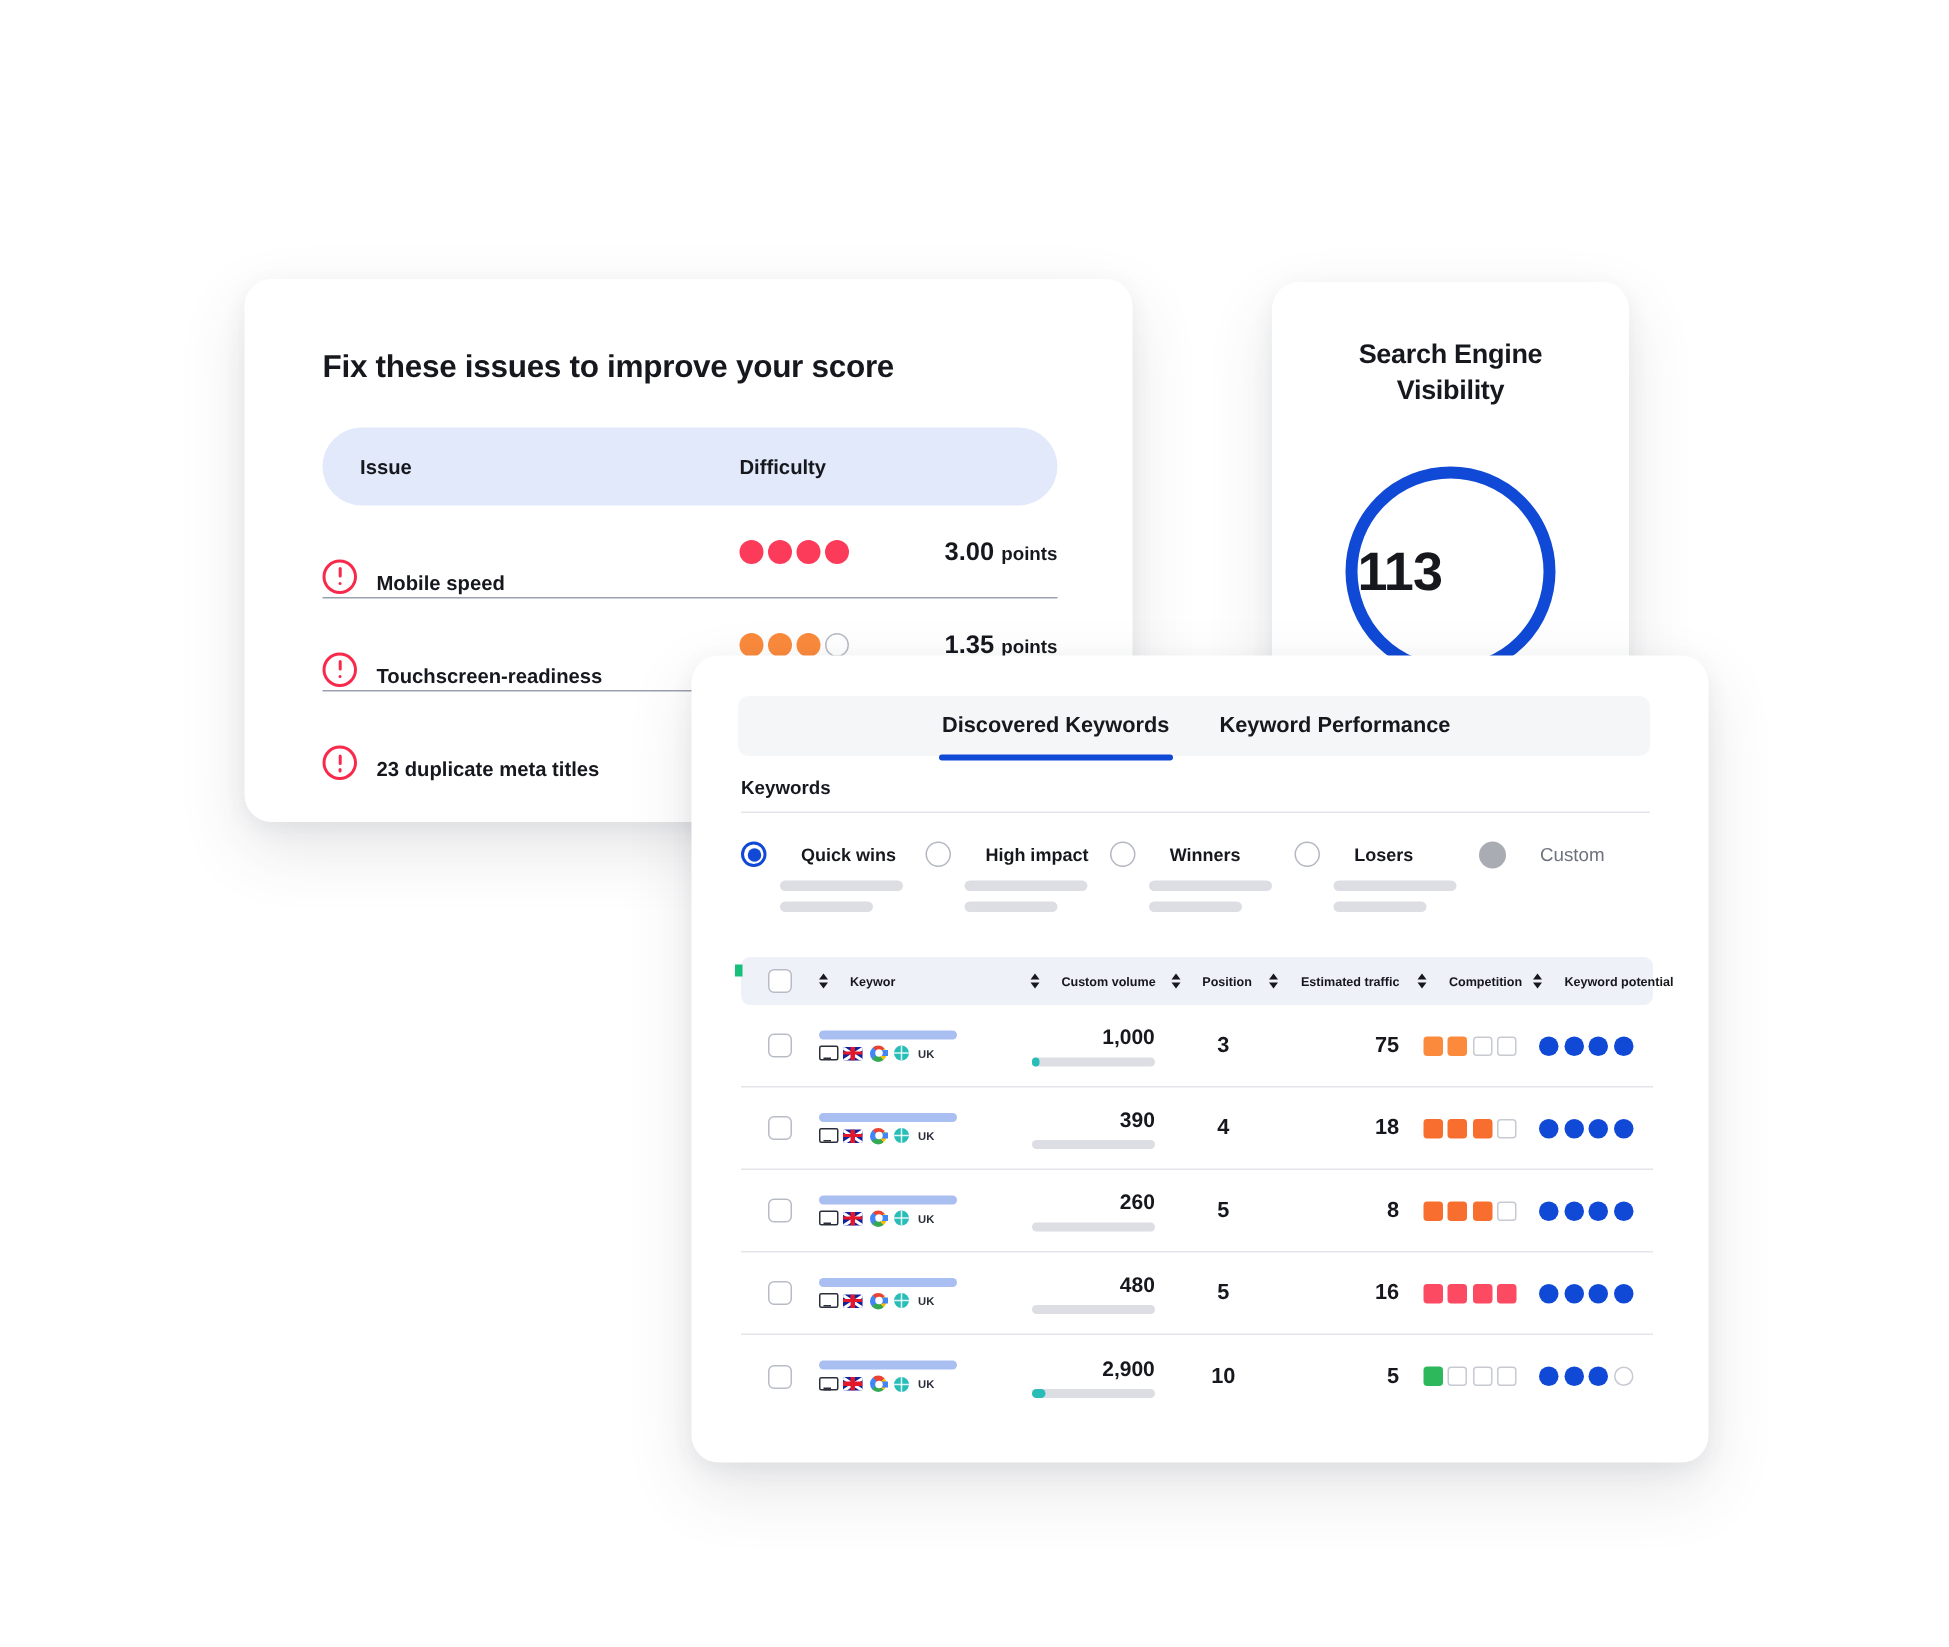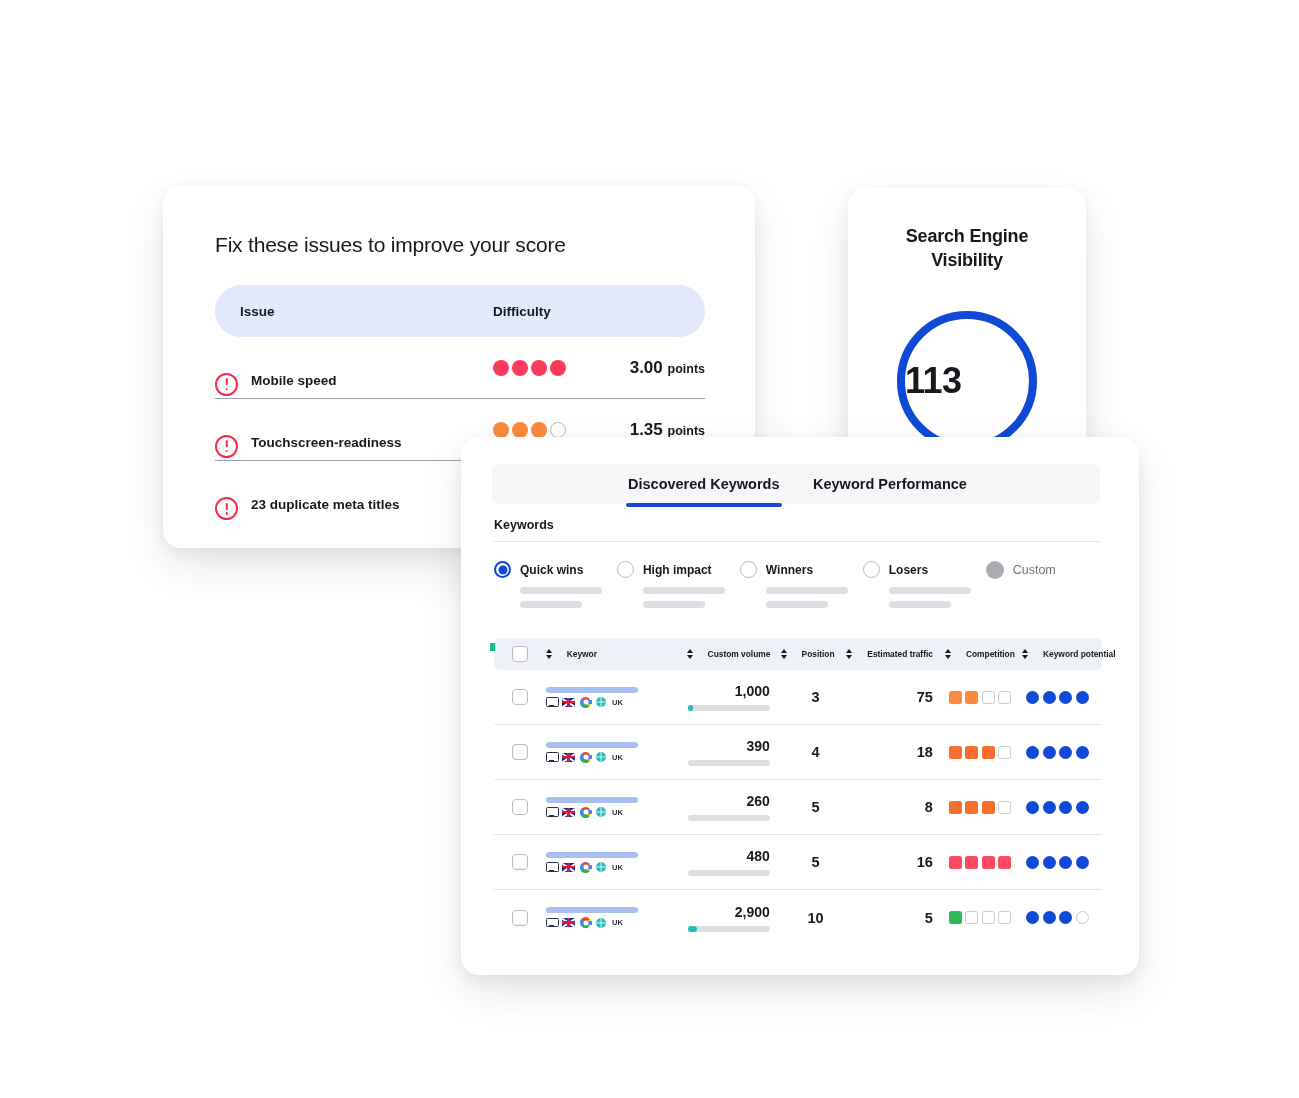--- a/index.html
+++ b/index.html
@@ -16,35 +16,35 @@
     position: absolute;
     background: #ffffff;
     border-radius: 18px;
     box-shadow: 0 18px 44px rgba(60,64,80,.13), 0 4px 14px rgba(60,64,80,.07);
   }
 
   
   #issues-card { left: 163px; top: 186px; width: 592px; height: 362px; z-index: 1; }
   .issues-title {
     position: absolute; left: 52px; top: 47px;
-    font-size: 21px; font-weight: 400; color: #16181d; letter-spacing: -0.2px;
+    font-size: 21px; font-weight: 700; color: #16181d; letter-spacing: -0.2px;
   }
   .issues-table { position: absolute; left: 52px; top: 99px; width: 490px; }
   .issues-head {
     display: flex; align-items: center;
     height: 52px; background: #e2e9fb; border-radius: 26px;
   }
   .issues-head .h-issue { width: 278px; padding-left: 25px; font-size: 13.5px; font-weight: 700; color: #16181d; }
   .issues-head .h-diff { font-size: 13.5px; font-weight: 700; color: #16181d; }
   .issue-row {
     display: flex; align-items: center; height: 62px;
     border-bottom: 1px solid #9aa0ad;
   }
   .issue-row:last-child { border-bottom: none; }
-  .issue-left { width: 278px; display: flex; align-items: flex-start; gap: 13px; margin-top: 33px; }
+  .issue-left { width: 278px; display: flex; align-items: flex-end; gap: 13px; margin-top: 33px; }
   .alert-ico {
     width: 23px; height: 23px; border-radius: 50%;
     border: 2.6px solid #f8294a; flex: 0 0 auto;
     position: relative;
   }
   .alert-ico::before {
     content: ""; position: absolute; left: 50%; top: 3.6px;
     transform: translateX(-50%);
     width: 2.4px; height: 7.2px; background: #f8294a; border-radius: 1px;
   }
@@ -97,21 +97,21 @@
 
   .kw-heading {
     position: absolute; left: 33px; top: 81px;
     font-size: 12.5px; font-weight: 700; color: #16181d;
   }
   .kw-divider { position: absolute; left: 33px; top: 104px; width: 606px; height: 1px; background: #e3e5ea; }
 
   .filters { position: absolute; left: 33px; top: 124px; width: 606px; display: flex; }
   .filter { position: relative; width: 129px; }
   .filter.custom { width: 120px; }
-  .filter-top { display: flex; align-items: center; gap: 9px; }
+  .filter-top { display: flex; align-items: center; gap: 23px; }
   .radio {
     width: 17px; height: 17px; border-radius: 50%;
     border: 1.8px solid #b4b8c2; background: #fff; flex: 0 0 auto;
   }
   .radio.checked {
     border: 2px solid #1049d6; position: relative; background: #fff;
   }
   .radio.checked::after {
     content: ""; position: absolute; left: 50%; top: 50%; transform: translate(-50%,-50%);
     width: 9px; height: 9px; border-radius: 50%; background: #1049d6;

